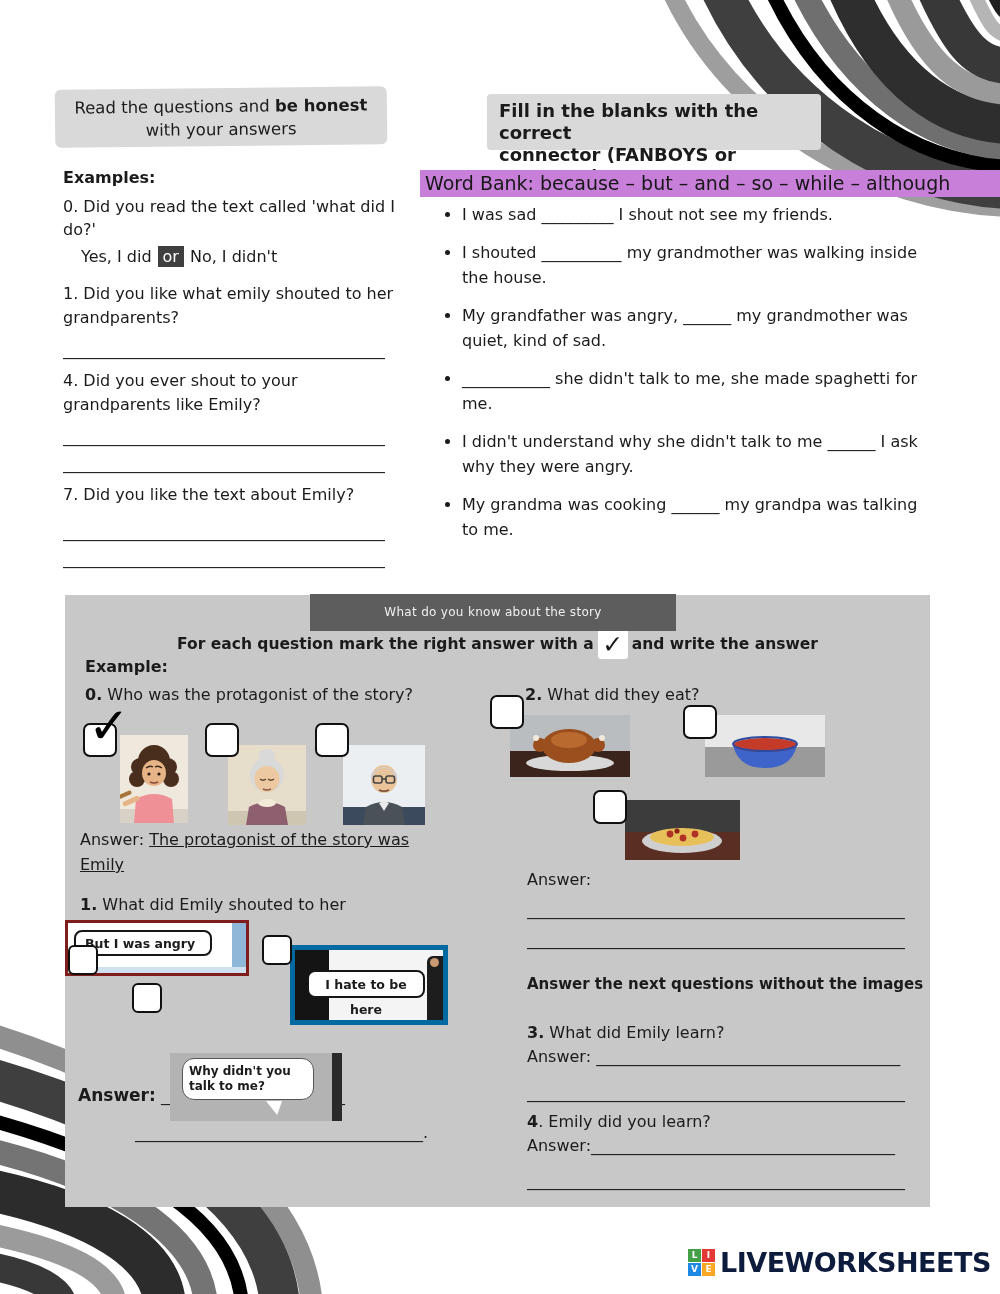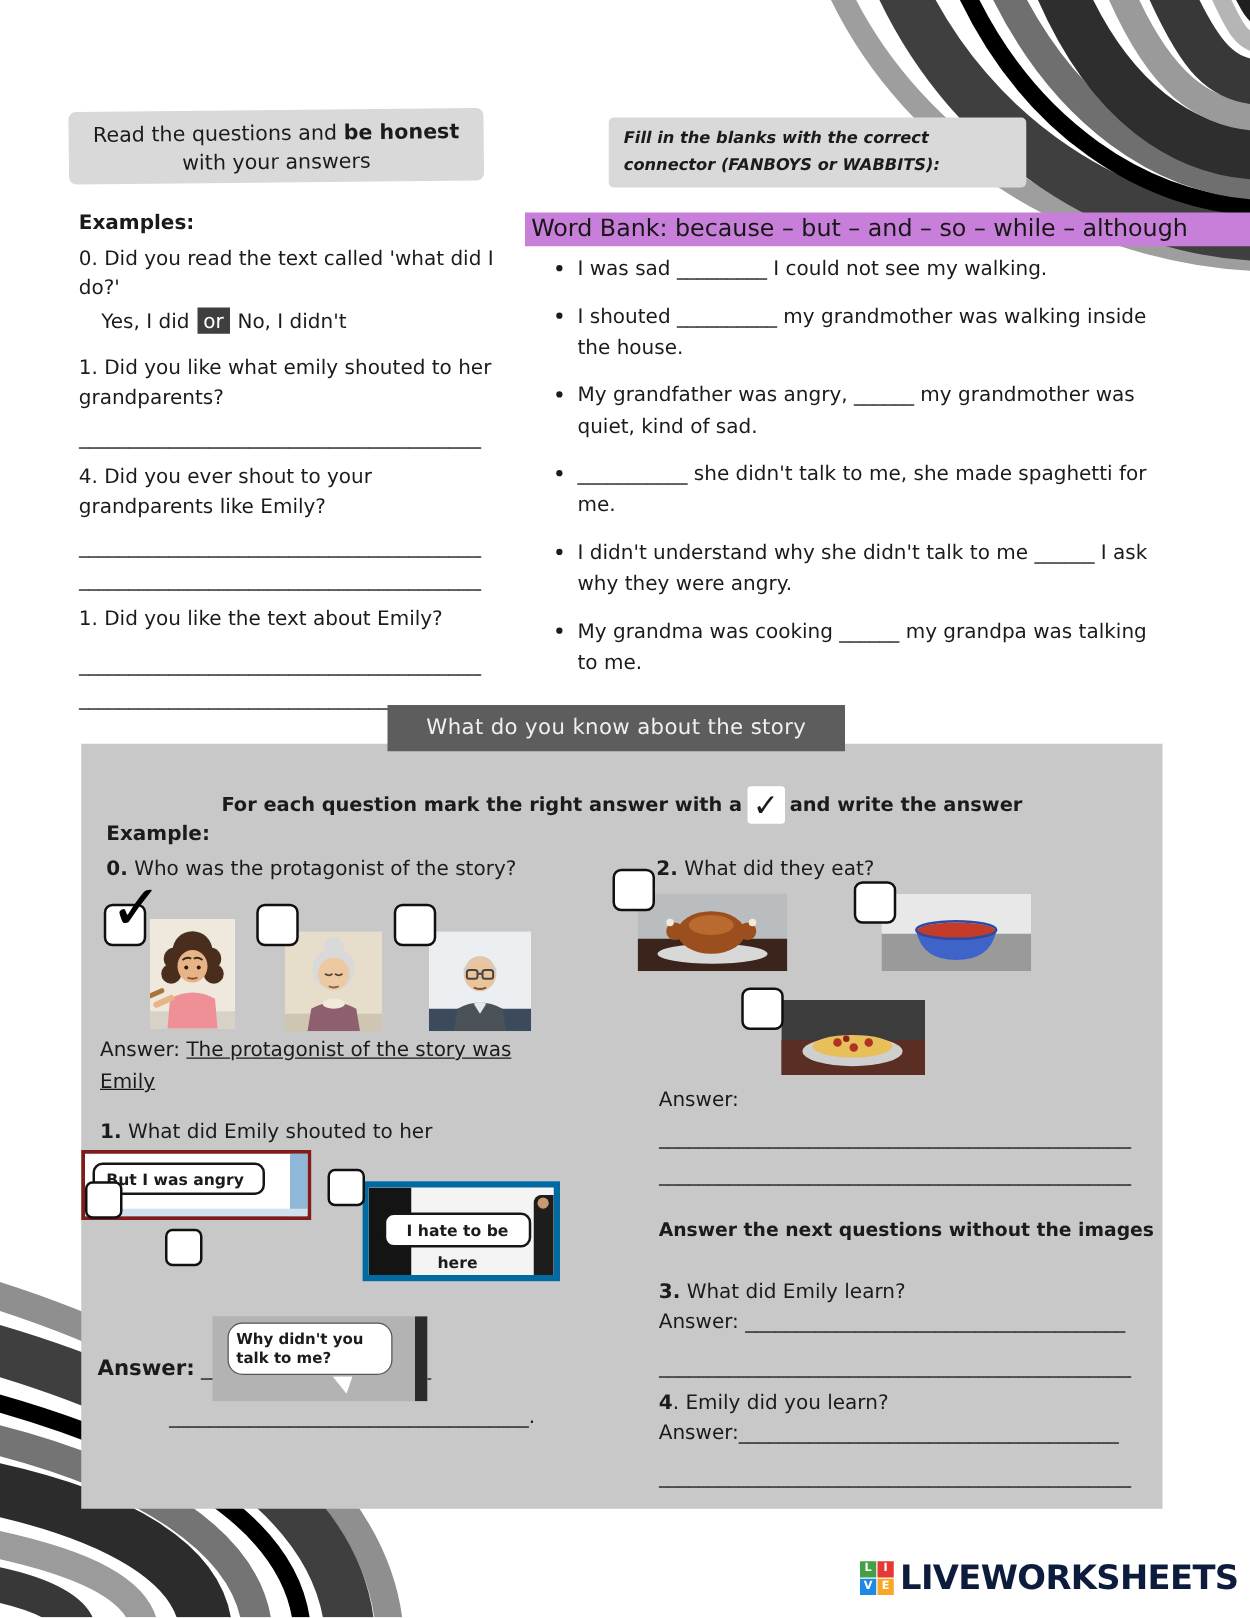--- a/index.html
+++ b/index.html
@@ -11,35 +11,35 @@
 
   
   .wave-tr{position:absolute;right:0;top:0;z-index:0;}
   .wave-bl{position:absolute;left:0;bottom:0;z-index:0;}
 
   
   .hdr-left{left:55px;top:88px;width:332px;height:58px;background:#d9d9d9;border-radius:6px;
             transform:rotate(-0.6deg);text-align:center;font-size:16.5px;line-height:23px;
             padding-top:7px;box-sizing:border-box;z-index:1;}
   .hdr-right{left:487px;top:94px;width:334px;height:56px;background:#d9d9d9;border-radius:4px;
-             font-weight:bold;font-size:13px;line-height:22px;padding:6px 12px;box-sizing:border-box;z-index:1;font-style:italic;}
+             font-weight:bold;font-size:18px;line-height:22px;padding:6px 12px;box-sizing:border-box;z-index:1;}
   .wordbank{left:420px;top:170px;width:585px;height:27px;background:#c77fd9;font-size:19px;
             line-height:27px;padding:0 5px;box-sizing:border-box;white-space:nowrap;overflow:hidden;color:#171717;z-index:1;}
   .leftcol{left:63px;top:166px;width:332px;font-size:16px;line-height:23.5px;z-index:1;}
   .leftcol p{margin:0;}
   .blank{white-space:nowrap;overflow:hidden;width:322px;height:25px;}
   .or-chip{background:#3f3f3f;color:#fff;padding:1px 5px;margin:0 6px;}
   .bullets{left:440px;top:202px;width:468px;margin:0;padding-left:22px;font-size:16px;line-height:25px;z-index:1;}
   .bullets li{margin-bottom:13px;}
 
   
   .panel{left:65px;top:595px;width:865px;height:612px;background:#c8c8c8;z-index:1;}
   .panel .abs{position:absolute;}
-  .title-bar{left:310px;top:564px;width:366px;height:37px;background:#5d5d5d;color:#f0f0f0;
-             font-size:17px;text-align:center;line-height:37px;letter-spacing:0.3px;z-index:2;}
+  .title-bar{left:310px;top:594px;width:366px;height:37px;background:#5d5d5d;color:#f0f0f0;
+             font-size:12px;text-align:center;line-height:37px;letter-spacing:0.3px;z-index:2;}
   .inst{left:0;right:0;top:34px;display:flex;justify-content:center;align-items:center;gap:4px;
         font-weight:bold;font-size:15.5px;}
   .inst-box{width:30px;height:30px;background:#fff;border-radius:3px;display:flex;align-items:center;
             justify-content:center;font-size:25px;font-weight:bold;}
   .cb{position:absolute;width:34px;height:34px;background:#fff;border:2px solid #101010;border-radius:7px;
       box-sizing:border-box;z-index:3;}
   .cb-sm{width:30px;height:30px;border-radius:6px;}
   .big-check{position:absolute;left:3px;top:-24px;font-size:50px;font-weight:bold;line-height:1;color:#000;}
   .img-frame{position:absolute;z-index:1;overflow:hidden;}
   .ans-line{position:absolute;white-space:nowrap;overflow:hidden;height:25px;font-size:16px;}
@@ -109,33 +109,33 @@
     <p class="b" style="margin-bottom:5px">Examples:</p>
     <p>0. Did you read the text called 'what did I do?'</p>
     <p style="padding-left:18px;margin-top:3px">
       <span>Yes, I did</span><span class="or-chip">or</span><span>No, I didn't</span>
     </p>
     <p style="margin-top:14px">1. Did you like what emily shouted to her grandparents?</p>
     <p class="blank" style="margin-top:9px">_____________________________________________</p>
     <p style="margin-top:6px">4.  Did you ever shout to your grandparents like Emily?</p>
     <p class="blank" style="margin-top:9px">_____________________________________________</p>
     <p class="blank" style="margin-top:2px">_____________________________________________</p>
-    <p style="margin-top:6px">1. Did you like the text about Emily?</p>
+    <p style="margin-top:6px">7. Did you like the text about Emily?</p>
     <p class="blank" style="margin-top:13px">_____________________________________________</p>
     <p class="blank" style="margin-top:2px">_____________________________________________</p>
   </div>
 
   <div class="abs hdr-right">
     <div>Fill in the blanks with the correct</div>
     <div>connector (FANBOYS or WABBITS):</div>
   </div>
   <div class="abs wordbank">Word Bank: because – but – and – so – while – although</div>
 
   <ul class="abs bullets">
-    <li>I was sad _________ I could not see my walking.</li>
+    <li>I was sad _________ I shout not see my friends.</li>
     <li>I shouted __________ my grandmother was walking inside the house.</li>
     <li>My grandfather was angry, ______ my grandmother was quiet, kind of sad.</li>
     <li>___________  she didn't talk to me, she made spaghetti for me.</li>
     <li>I didn't understand why she didn't talk to me ______ I ask why they were angry.</li>
     <li>My grandma was cooking ______ my grandpa was talking to me.</li>
   </ul>
 
   <div class="abs title-bar">What do you know about the story</div>
 
   <div class="abs panel">

